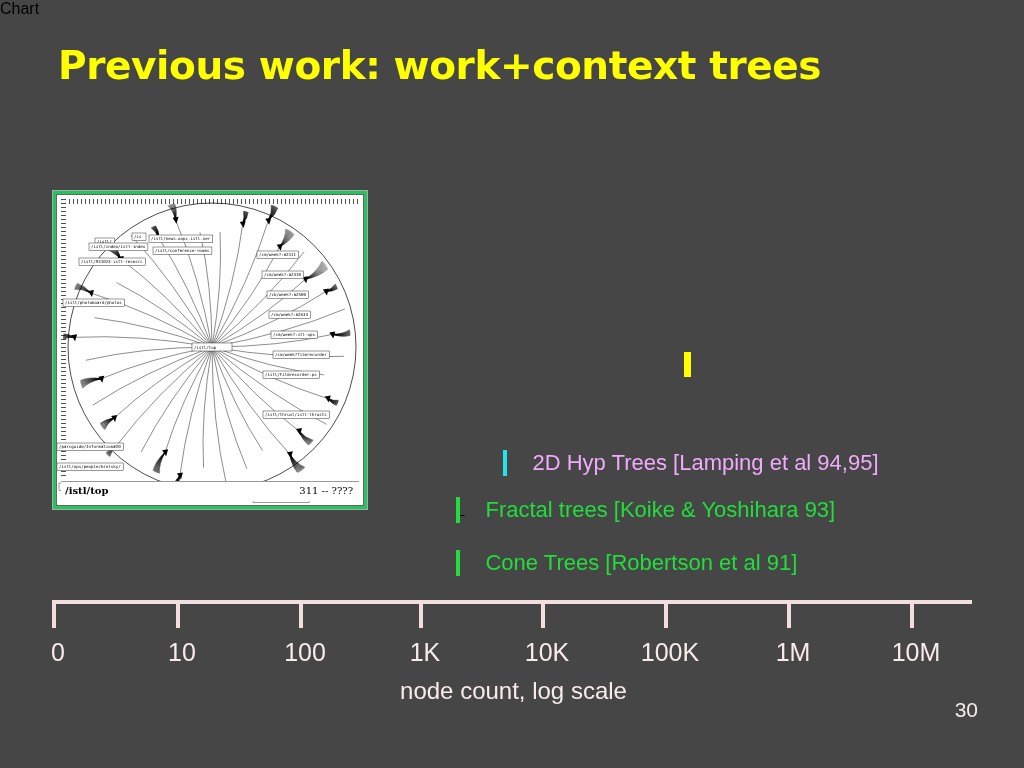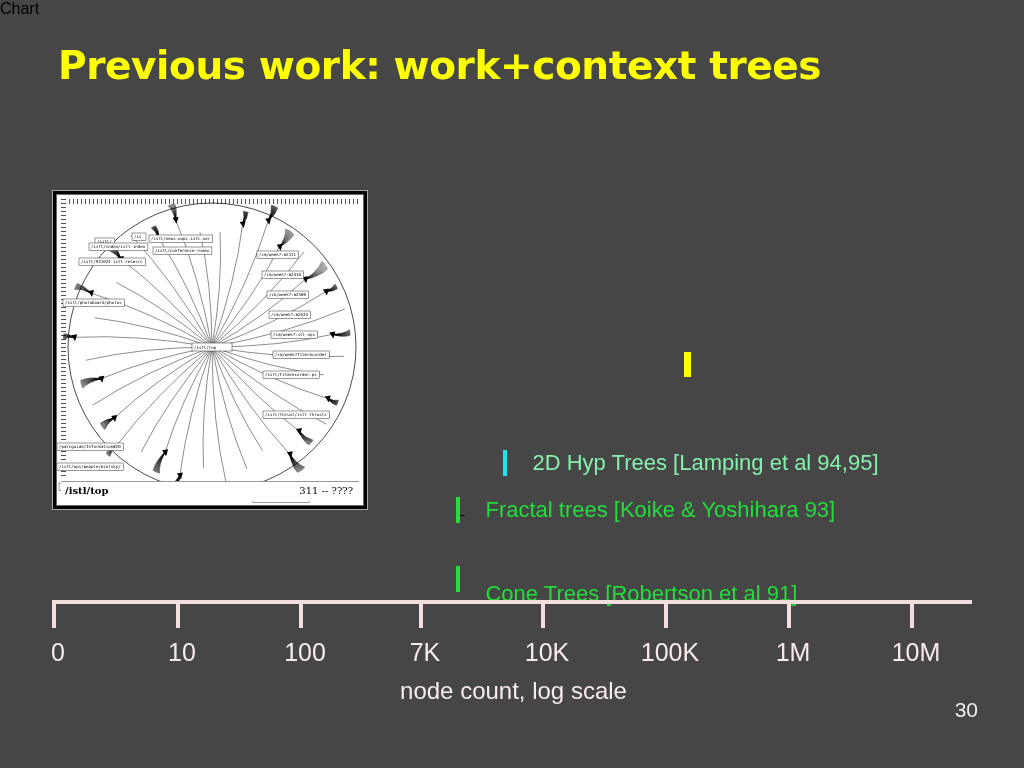--- a/index.html
+++ b/index.html
@@ -16,21 +16,21 @@
     font-size:39px;font-weight:bold;
     color:#ffff00;
     letter-spacing:-0.4px;
     font-family:"DejaVu Sans",sans-serif;
     white-space:nowrap;
   }
   
   #tree-figure{
     position:absolute;left:52px;top:190px;
     width:316px;height:320px;
-    background:#000000;
+    background:#22c55e;
     border:1px solid #aaaaaa;
     box-sizing:border-box;
     overflow:hidden;
   }
   #tree-figure .inner-frame{
     position:absolute;left:3px;top:3px;right:3px;bottom:3px;
     background:#ffffff;
     border:1px solid #666;
     box-sizing:border-box;
     overflow:hidden;
@@ -83,21 +83,21 @@
   #legend-hyp2d{left:503px;top:450px;}
   #legend-hyp2d .legend-mark{width:4px;height:26px;background:#22e5ec;}
   #legend-hyp2d .legend-text{color:#22e5ec;margin-left:21px;}
 
   #legend-fractal{left:456px;top:497px;text-decoration:underline;}
   #legend-fractal .legend-mark{width:4px;height:26px;background:#22dd3c;}
   #legend-fractal .legend-text{color:#22dd3c;margin-left:21px;}
 
   #legend-cone{left:456px;top:550px;}
   #legend-cone .legend-mark{width:4px;height:26px;background:#22dd3c;}
-  #legend-cone .legend-text{color:#22dd3c;margin-left:21px;margin-top:31px;}
+  #legend-cone .legend-text{color:#22dd3c;margin-left:21px;}
 
   
   #axis{position:absolute;left:52px;top:600px;width:920px;height:20px;}
   #axis .axis-line{
     position:absolute;left:0;top:0;width:920px;height:4px;
     background:#f2dedd;
   }
   #axis .tick{
     position:absolute;top:0;width:4px;height:28px;
     background:#f2dedd;
@@ -653,21 +653,21 @@
   </div>
 </div>
 
 
 <div class="legend-row" id="legend-h3">
   <span class="legend-mark" style="background: rgb(255, 255, 0); width: 7px;"></span>
 </div>
 
 <div class="legend-row" id="legend-hyp2d">
   <span class="legend-mark" style="background: rgb(34, 229, 236); width: 4px;"></span>
-  <span class="legend-text" style="color: #86efac;">2D Hyp Trees [Lamping et al 94,95]</span>
+  <span class="legend-text" style="color: #f0abfc;">2D Hyp Trees [Lamping et al 94,95]</span>
 </div>
 
 <div class="legend-row" id="legend-fractal">
   <span class="legend-mark" style="background: rgb(34, 221, 60); width: 4px;"></span>
   <span class="legend-text" style="color: rgb(34, 221, 60);">Fractal trees [Koike &amp; Yoshihara 93]</span>
 </div>
 
 <div class="legend-row" id="legend-cone">
   <span class="legend-mark" style="background: rgb(34, 221, 60); width: 4px;"></span>
   <span class="legend-text" style="color: rgb(34, 221, 60);">Cone Trees [Robertson et al 91]</span>
@@ -684,21 +684,21 @@
       <div class="tick" style="left: 489px; background: rgb(242, 222, 221);"></div>
       <div class="tick" style="left: 612px; background: rgb(242, 222, 221);"></div>
       <div class="tick" style="left: 735px; background: rgb(242, 222, 221);"></div>
       <div class="tick" style="left: 858px; background: rgb(242, 222, 221);"></div>
     </div>
 </div>
 <div id="axis-tick-labels">
     <div class="tick-label" style="left: 58px;">0</div>
     <div class="tick-label" style="left: 182px;">10</div>
     <div class="tick-label" style="left: 305px;">100</div>
-    <div class="tick-label" style="left: 425px;">7K</div>
+    <div class="tick-label" style="left: 425px;">1K</div>
     <div class="tick-label" style="left: 547px;">10K</div>
     <div class="tick-label" style="left: 670px;">100K</div>
     <div class="tick-label" style="left: 793px;">1M</div>
     <div class="tick-label" style="left: 916px;">10M</div>
   </div>
 <div id="axis-caption">
   <span>node count, log scale</span>
 </div>
 
 

